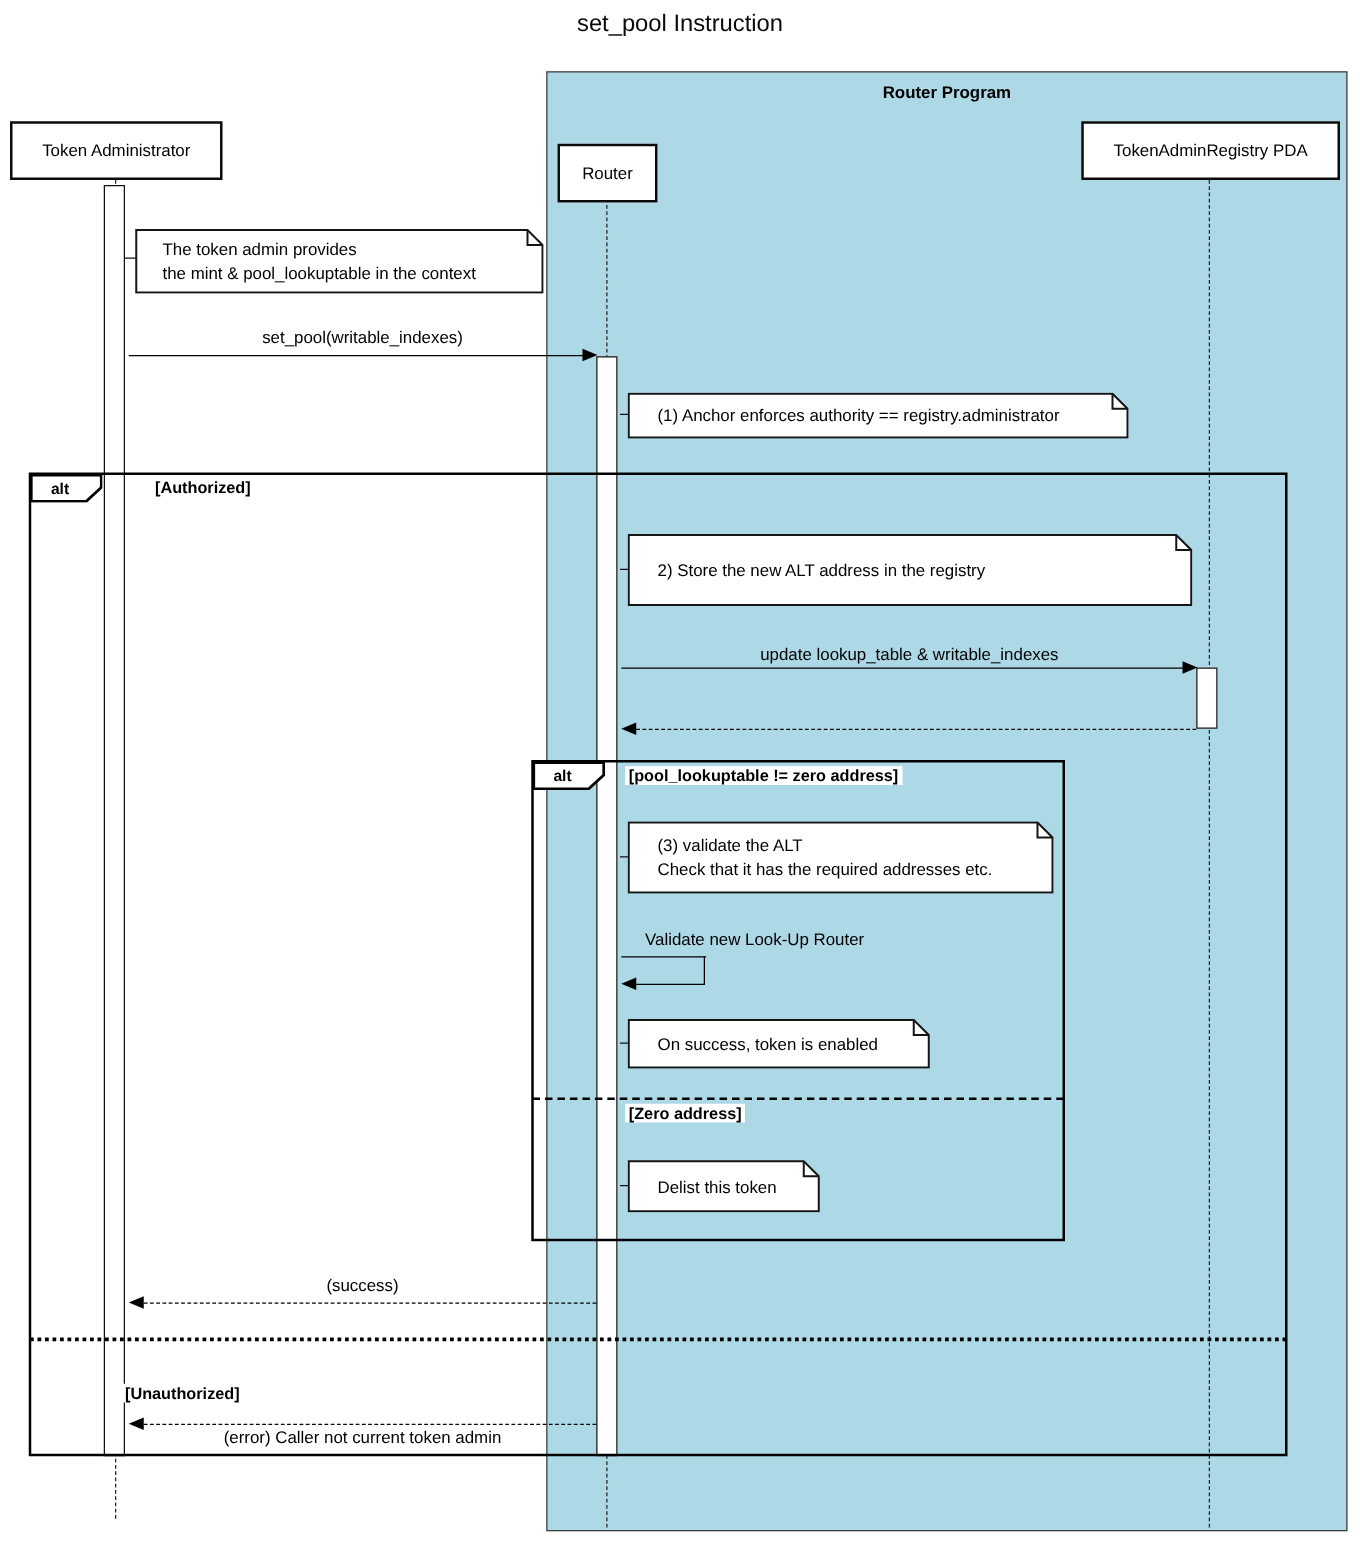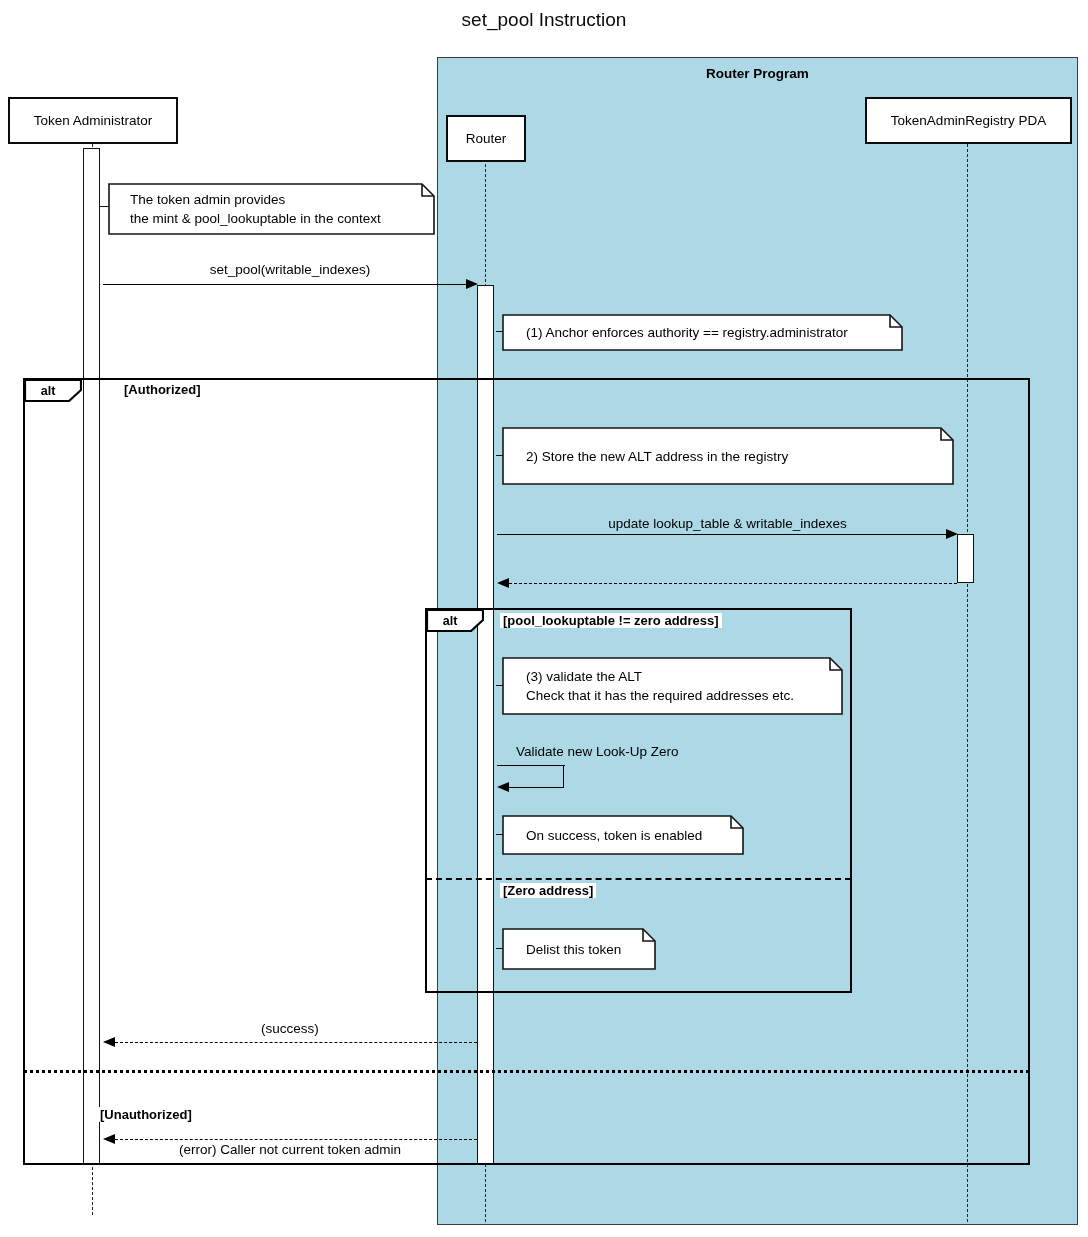--- a/index.html
+++ b/index.html
@@ -128,21 +128,21 @@
     <svg viewBox="0 0 341 58">
       <path d="M1 1 L328 1 L340 13 L340 57 L1 57 Z" fill="#ffffff" stroke="#151515" stroke-width="1.6"></path>
       <path d="M328 1 L328 13 L340 13" fill="none" stroke="#151515" stroke-width="1.6"></path>
     </svg>
     <div class="note-text">
       <span>(3) validate the ALT</span>
       <span>Check that it has the required addresses etc.</span>
     </div>
   </div>
 
-  <div class="msg-label-left" style="left:516px; top:744px;">Validate new Look-Up Zero</div>
+  <div class="msg-label-left" style="left:516px; top:744px;">Validate new Look-Up Router</div>
   <div class="line-solid" style="left:497px; top:765px; width:68px;"></div>
   <div class="vline-solid" style="left:563px; top:765px; height:23px;"></div>
   <div class="line-solid" style="left:509px; top:787px; width:55px;"></div>
   <div class="arr-l" style="left:497px; top:782px;"></div>
 
   <div class="stub" style="left:496px; top:834px; width:8px;"></div>
   <div class="note" style="left:502px; top:815px; width:242px; height:40px;">
     <svg viewBox="0 0 242 40">
       <path d="M1 1 L229 1 L241 13 L241 39 L1 39 Z" fill="#ffffff" stroke="#151515" stroke-width="1.6"></path>
       <path d="M229 1 L229 13 L241 13" fill="none" stroke="#151515" stroke-width="1.6"></path>

